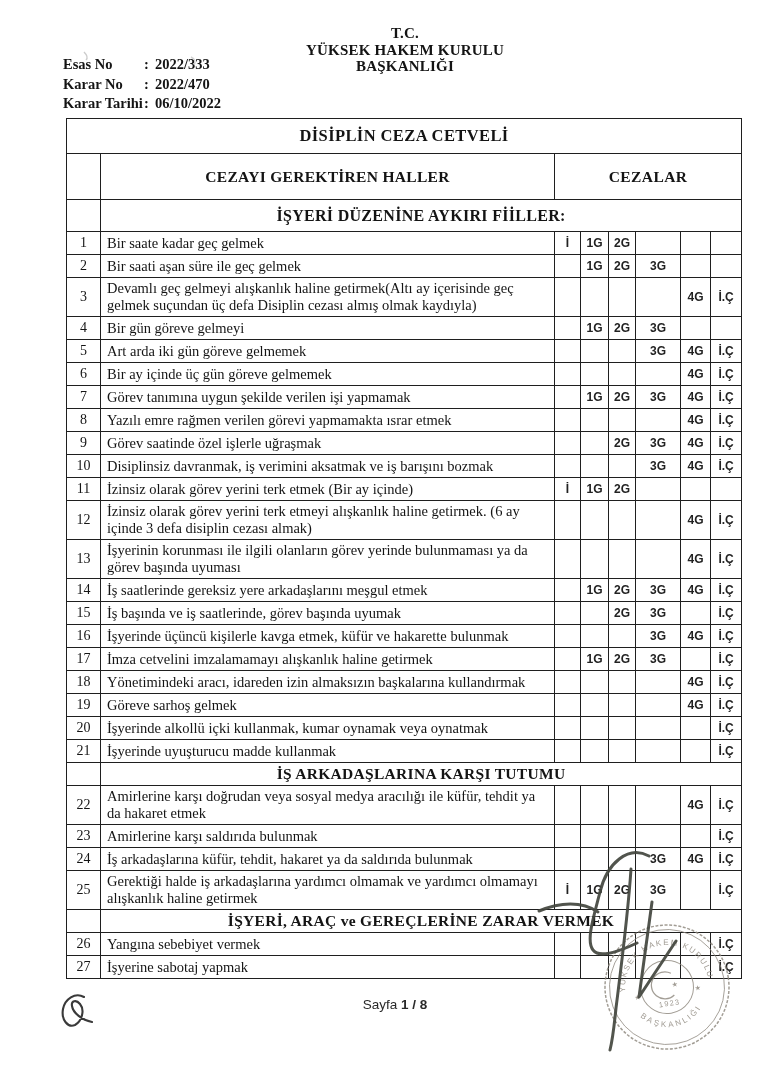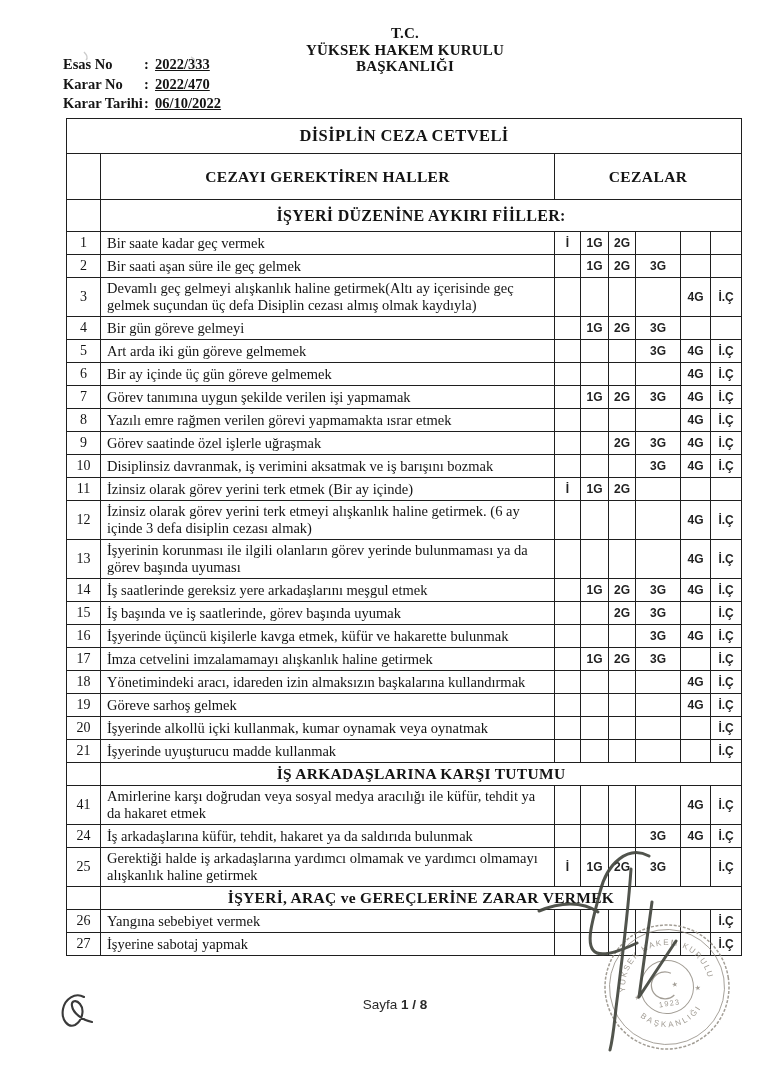--- a/index.html
+++ b/index.html
@@ -7,21 +7,21 @@
     width:763px;height:1080px;position:relative;background:#ffffff;
     font-family:"Liberation Serif",serif;color:#141414;overflow:hidden;
   }
   
   .letterhead{
     position:absolute;top:9px;left:100px;width:610px;text-align:center;
     font-weight:bold;font-size:15px;line-height:16.5px;letter-spacing:.2px;margin-top:16px;
   }
   
   .case-info{position:absolute;top:55px;left:63px;font-weight:bold;font-size:14.5px;line-height:19.5px;}
-  .ci-row{white-space:nowrap;text-decoration:underline;}
+  .ci-row{white-space:nowrap;}
   .ci-label{display:inline-block;width:81px;}
   .ci-sep{display:inline-block;width:11px;}
   
   table.cetvel{
     position:absolute;left:66px;top:118px;width:675px;
     border-collapse:collapse;table-layout:fixed;
   }
   .cetvel td,.cetvel th{border:1.5px solid #1f1f1f;padding:0;vertical-align:middle;}
   .title-cell{height:34px;font-size:16.5px;font-weight:bold;text-align:center;letter-spacing:.4px;}
   .colhdr-offenses{height:45px;font-size:15.5px;font-weight:bold;text-align:center;letter-spacing:.3px;}
@@ -88,21 +88,21 @@
       <th class="colhdr-penalties" colspan="6">CEZALAR</th>
     </tr>
 
   <tr class="sec-0">
     <td class="num"></td>
     <td class="section-title" colspan="7">İŞYERİ DÜZENİNE AYKIRI FİİLLER:</td>
   </tr>
 
   <tr>
     <td class="num">1</td>
-    <td class="desc">Bir saate kadar geç vermek</td>
+    <td class="desc">Bir saate kadar geç gelmek</td>
     <td class="pen">İ</td>
     <td class="pen">1G</td>
     <td class="pen">2G</td>
     <td class="pen"></td>
     <td class="pen"></td>
     <td class="pen"></td>
   </tr>
 
   <tr>
     <td class="num">2</td>
@@ -323,30 +323,40 @@
     <td class="pen"></td>
     <td class="pen">İ.Ç</td>
   </tr>
 
   <tr class="sec-1">
     <td class="num"></td>
     <td class="section-title" colspan="7">İŞ ARKADAŞLARINA KARŞI TUTUMU</td>
   </tr>
 
   <tr>
-    <td class="num">41</td>
+    <td class="num">22</td>
     <td class="desc">Amirlerine karşı doğrudan veya sosyal medya aracılığı ile küfür, tehdit ya da hakaret etmek</td>
     <td class="pen"></td>
     <td class="pen"></td>
     <td class="pen"></td>
     <td class="pen"></td>
     <td class="pen">4G</td>
     <td class="pen">İ.Ç</td>
   </tr>
 
+  <tr>
+    <td class="num">23</td>
+    <td class="desc">Amirlerine karşı saldırıda bulunmak</td>
+    <td class="pen"></td>
+    <td class="pen"></td>
+    <td class="pen"></td>
+    <td class="pen"></td>
+    <td class="pen"></td>
+    <td class="pen">İ.Ç</td>
+  </tr>
 
   <tr>
     <td class="num">24</td>
     <td class="desc">İş arkadaşlarına küfür, tehdit, hakaret ya da saldırıda bulunmak</td>
     <td class="pen"></td>
     <td class="pen"></td>
     <td class="pen"></td>
     <td class="pen">3G</td>
     <td class="pen">4G</td>
     <td class="pen">İ.Ç</td>

